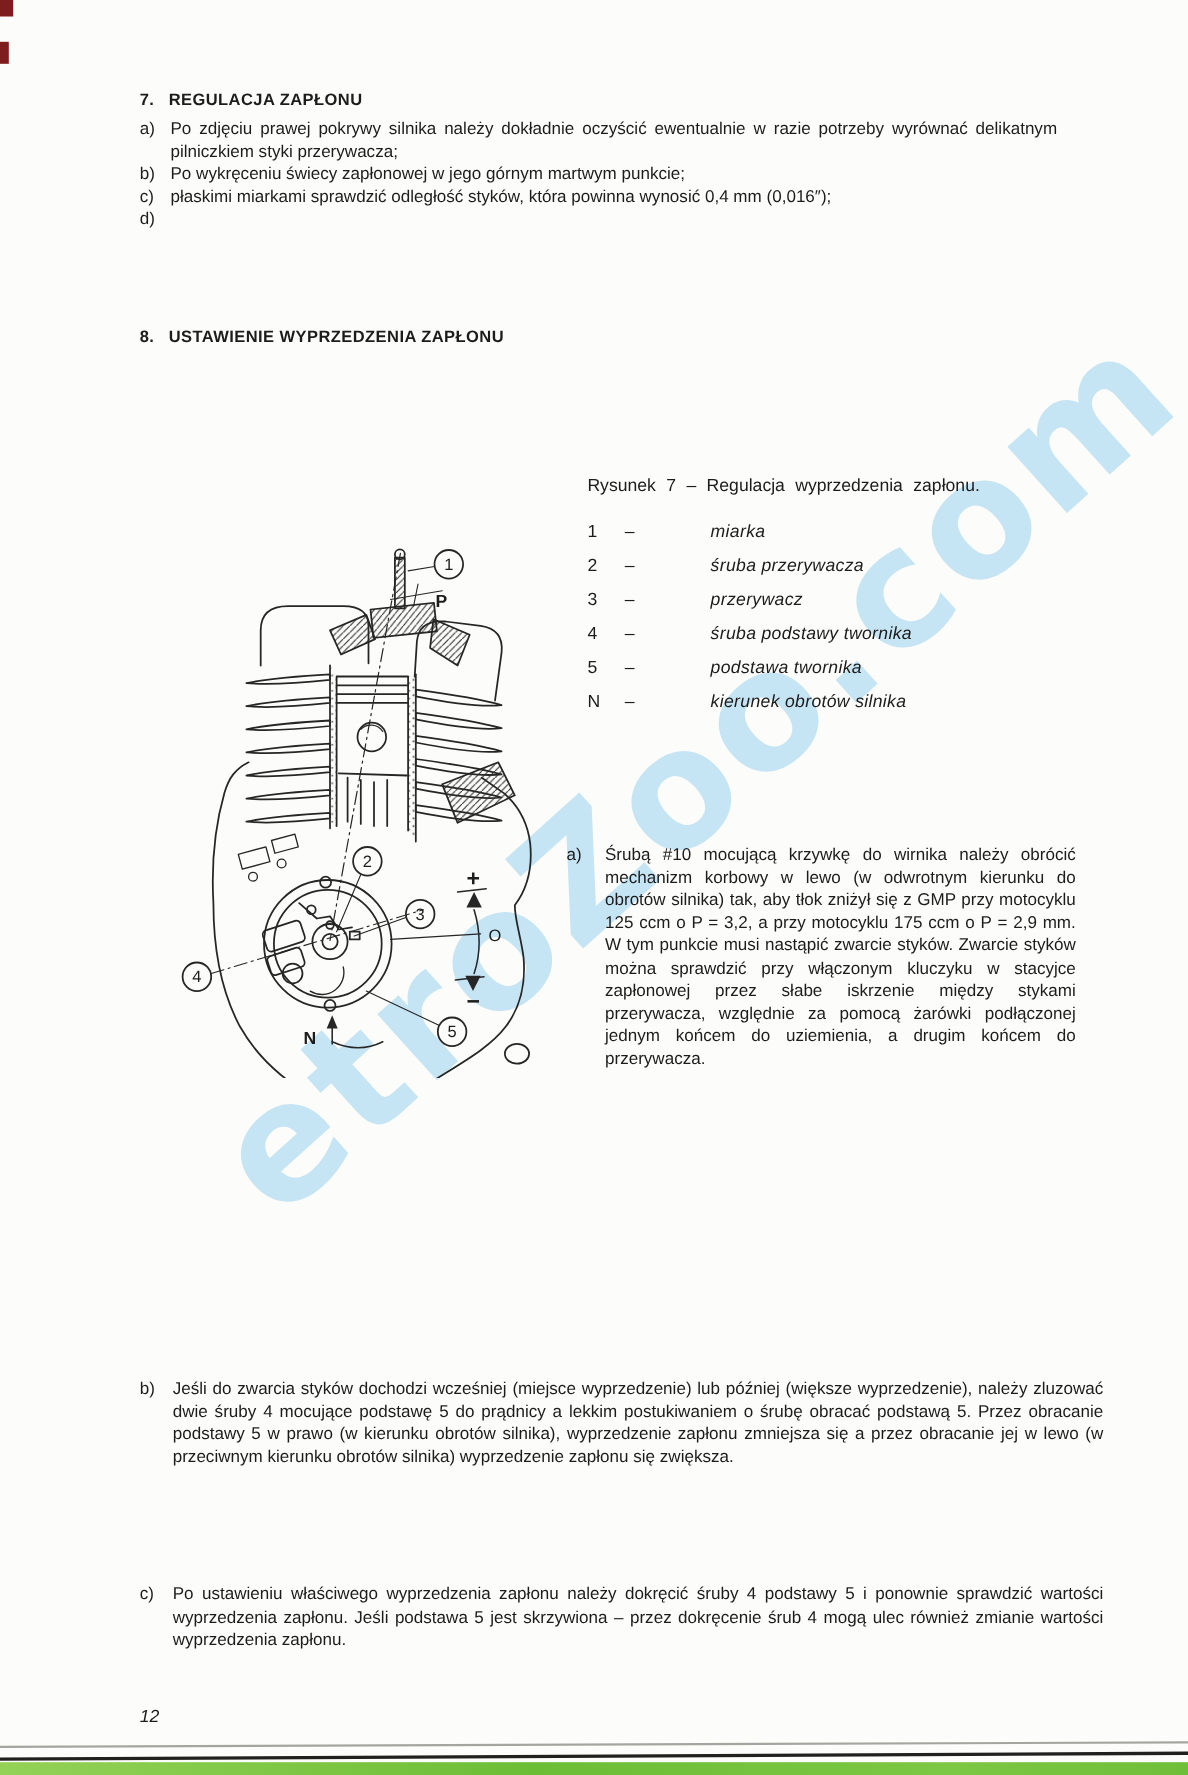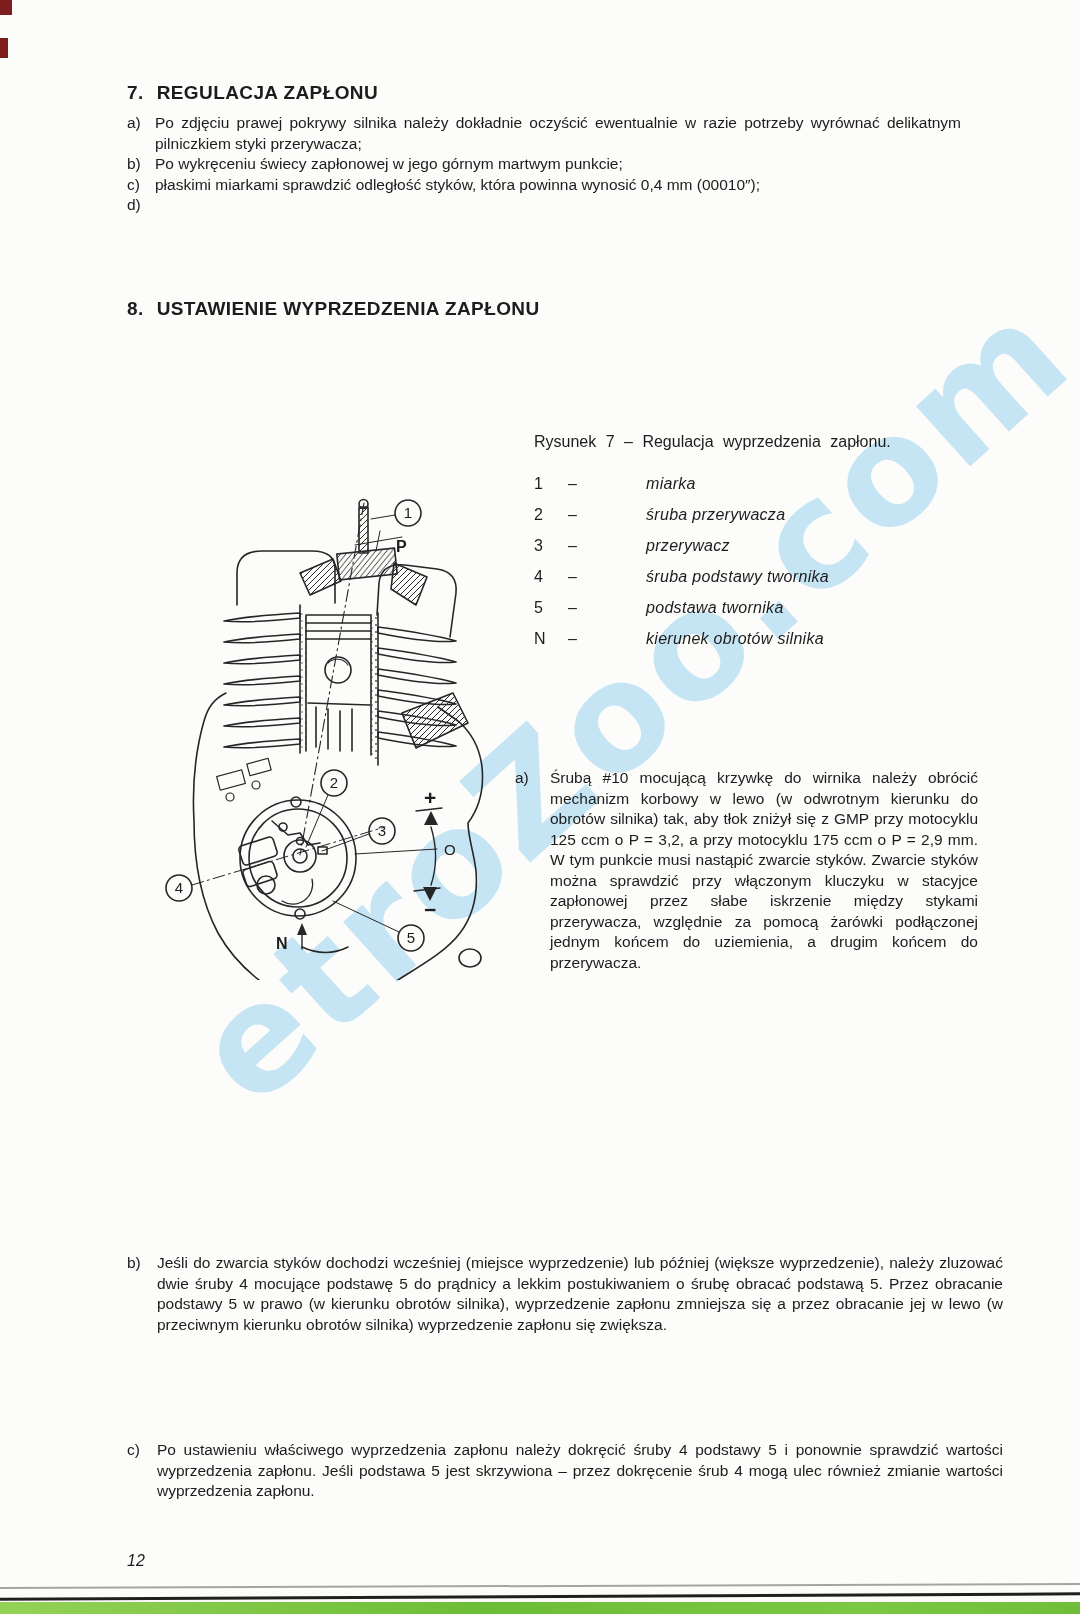--- a/index.html
+++ b/index.html
@@ -2,21 +2,21 @@
 <html><head>
 <meta charset="utf-8">
 <style>
   html,body{margin:0;padding:0;background:#e8e8e6;}
   .page{
     position:relative;width:1080px;height:1614px;margin:0 auto;
     background:#fcfcfa;color:#1c1c1c;overflow:hidden;
     font-family:"Liberation Sans",sans-serif;
   }
   .abs{position:absolute;}
-  h2{font-size:19px;font-weight:bold;letter-spacing:.4px;margin:0 0 9px 0;}
+  h2{font-size:15px;font-weight:bold;letter-spacing:.4px;margin:0 0 9px 0;}
   h2 .hnum{display:inline-block;margin-right:13px;}
   p.body{font-size:15.5px;line-height:20.5px;text-align:justify;margin:0;}
   .li{position:relative;padding-left:28px;font-size:15.5px;line-height:20.5px;text-align:justify;}
   .li .lbl{position:absolute;left:0;top:0;}
   .hang35{padding-left:35px;}
   .hang35 .lbl{left:0;}
   
   .caption{font-size:16px;line-height:20px;margin:0 0 22px 0;word-spacing:5px;}
   .leg-row{display:flex;font-size:16px;line-height:19px;margin-bottom:12px;}
   .leg-key{width:34px;}
@@ -50,21 +50,21 @@
   <div class="corner2"></div>
 
   <div class="wm">
     <div class="wm-text">etroZoo.com</div>
   </div>
 
   <section class="abs" style="left:127px;top:82px;width:834px;">
     <h2><span class="hnum">7.</span><span>REGULACJA ZAPŁONU</span></h2>
     <div class="li"><span class="lbl">a)</span><span>Po zdjęciu prawej pokrywy silnika należy dokładnie oczyścić ewentualnie w razie potrzeby wyrównać delikatnym pilniczkiem styki przerywacza;</span></div>
     <div class="li"><span class="lbl">b)</span><span>Po wykręceniu świecy zapłonowej w jego górnym martwym punkcie;</span></div>
-    <div class="li"><span class="lbl">c)</span><span>płaskimi miarkami sprawdzić odległość styków, która powinna wynosić 0,4 mm (00010″);</span></div>
+    <div class="li"><span class="lbl">c)</span><span>płaskimi miarkami sprawdzić odległość styków, która powinna wynosić 0,4 mm (0,016″);</span></div>
     <div class="li"><span class="lbl">d)</span></div>
   </section>
 
   <section class="abs" style="left:127px;top:298px;width:834px;">
     <h2><span class="hnum">8.</span><span>USTAWIENIE WYPRZEDZENIA ZAPŁONU</span></h2>
   </section>
 
   <div class="abs" style="left:534px;top:432px;width:430px;">
     <p class="caption">Rysunek 7 – Regulacja wyprzedzenia zapłonu.</p>
     <div class="leg-row">

